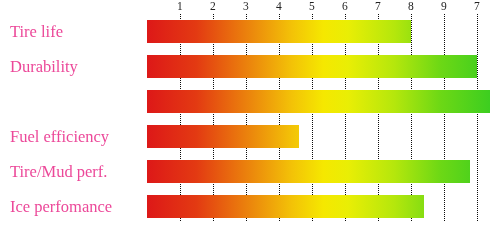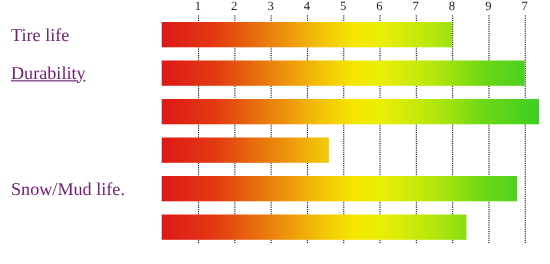--- a/index.html
+++ b/index.html
@@ -49,21 +49,21 @@
     left: 0;
     top: 0;
     width: 147px;
     height: 225px;
   }
   .cat-label-inner {
     position: absolute;
     left: 10px;
     transform: translateY(-50%);
     font-size: 16.5px;
-    color: #701a75;
+    color: #ec4899;
     white-space: nowrap;
   }
 
   
   .bar {
     position: absolute;
     left: 0;
     height: 23px;
   }
   .bar-fill {
@@ -82,22 +82,24 @@
     background-repeat: no-repeat;
   }
 </style>
 </head>
 <body>
 
 <div id="page">
 
   <div id="labels">
       <div class="cat-label-inner" style="top: 31.5px;">Tire life</div>
-      <div class="cat-label-inner" style="top: 66.5px; text-decoration: underline;">Durability</div>
-      <div class="cat-label-inner" style="top: 171.5px;">Snow/Mud life.</div>
+      <div class="cat-label-inner" style="top: 66.5px;">Durability</div>
+      <div class="cat-label-inner" style="top: 136.5px;">Fuel efficiency</div>
+      <div class="cat-label-inner" style="top: 171.5px;">Tire/Mud perf.</div>
+      <div class="cat-label-inner" style="top: 206.5px;">Ice perfomance</div>
     </div>
 
   <div id="plot">
     <div id="gridlines">
         <div class="gridline" style="left: 32.9907px;"></div>
         <div class="gridline" style="left: 65.9813px;"></div>
         <div class="gridline" style="left: 98.972px;"></div>
         <div class="gridline" style="left: 131.963px;"></div>
         <div class="gridline" style="left: 164.953px;"></div>
         <div class="gridline" style="left: 197.944px;"></div>

